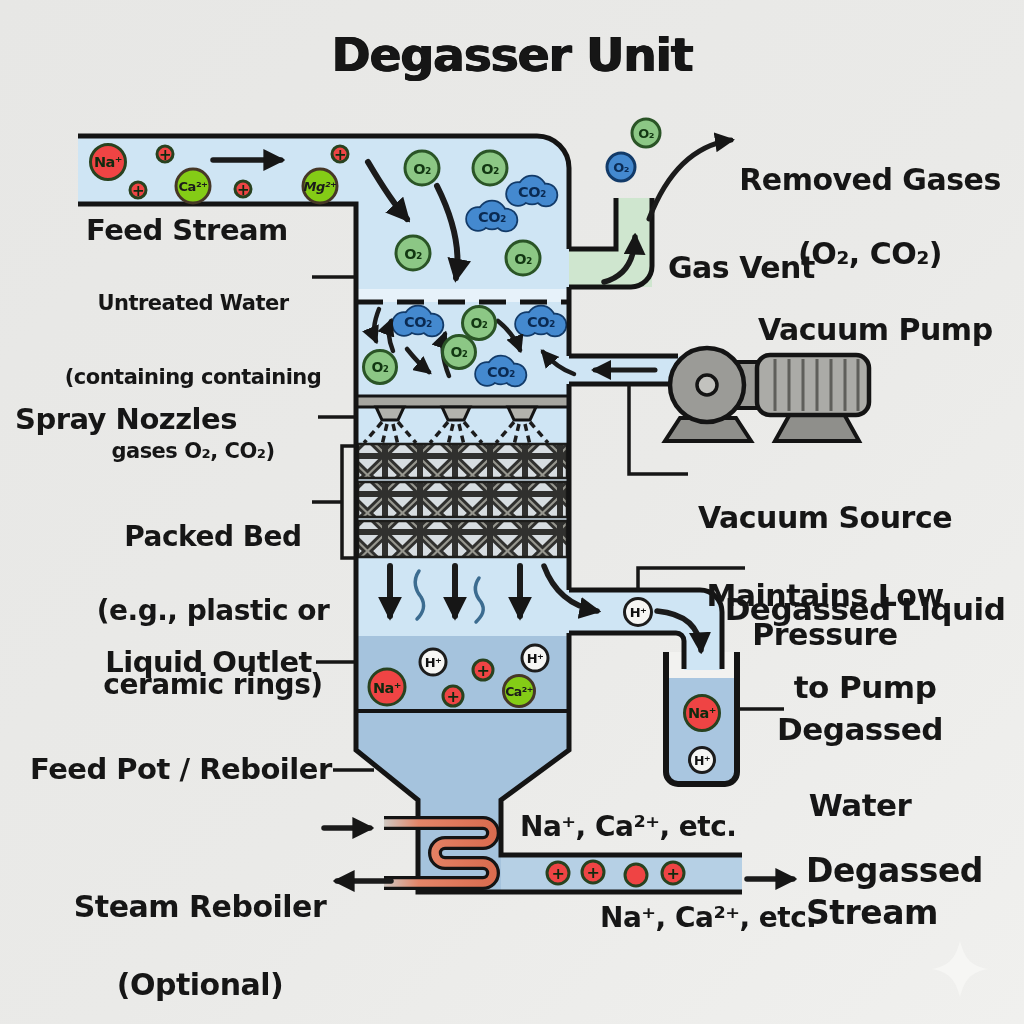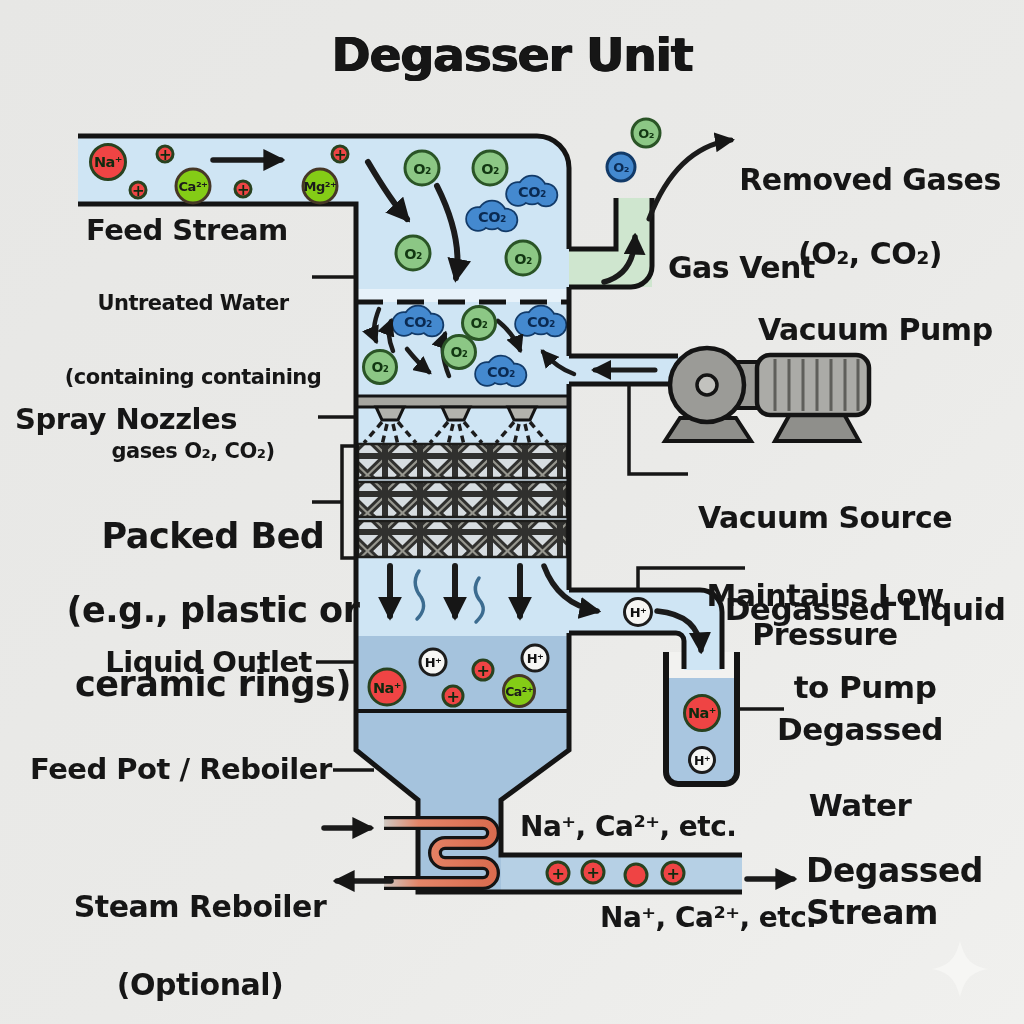--- a/index.html
+++ b/index.html
@@ -176,21 +176,21 @@
 <div class="lbl" style="left:86px;top:212px;font-size:29px;">Feed Stream</div>
 
 <div class="lbl block" style="left:28px;top:248px;width:330px;font-size:21px;">
   <div>Untreated Water</div>
   <div>(containing containing</div>
   <div>gases O₂, CO₂)</div>
 </div>
 
 <div class="lbl" style="left:15px;top:401px;width:300px;text-align:left;font-size:29px;">Spray Nozzles</div>
 
-<div class="lbl block" style="left:45px;top:481px;width:336px;font-size:35px;">
+<div class="lbl block" style="left:45px;top:481px;width:336px;font-size:28px;">
   <div>Packed Bed</div>
   <div>(e.g., plastic or</div>
   <div>ceramic rings)</div>
 </div>
 
 <div class="lbl" style="left:12px;top:644px;width:300px;text-align:right;font-size:29px;">Liquid Outlet</div>
 
 <div class="lbl" style="left:30px;top:751px;width:300px;text-align:right;font-size:29px;">Feed Pot / Reboiler</div>
 
 <div class="lbl block" style="left:30px;top:848px;width:340px;font-size:30px;line-height:39px;">
@@ -228,21 +228,21 @@
 </div>
 
 <div class="lbl" style="left:520px;top:808px;width:210px;text-align:center;font-size:28px;">Na⁺, Ca²⁺, etc.</div>
 <div class="lbl" style="left:600px;top:899px;width:210px;text-align:center;font-size:28px;">Na⁺, Ca²⁺, etc.</div>
 
 <div class="mol g" style="left:108px;top:162px;width:38px;height:38px;font-size:14.5px;">Na⁺</div>
 <div class="mol g" style="left:165px;top:154px;width:19px;height:19px;font-size:15px;">+</div>
 <div class="mol g" style="left:138px;top:190px;width:19px;height:19px;font-size:15px;">+</div>
 <div class="mol t" style="left:193px;top:186px;width:37px;height:37px;font-size:13px;">Ca²⁺</div>
 <div class="mol g" style="left:243px;top:189px;width:19px;height:19px;font-size:15px;">+</div>
-<div class="mol t" style="left:320px;top:186px;width:37px;height:37px;font-size:13px;">Mg²⁺</div>
+<div class="mol t" style="left:320px;top:186px;width:37px;height:37px;font-size:13px;font-style:italic;">Mg²⁺</div>
 <div class="mol g" style="left:340px;top:154px;width:19px;height:19px;font-size:15px;">+</div>
 
 <div class="mol o2g" style="left:422px;top:168px;width:37px;height:37px;font-size:14.5px;">O₂</div>
 <div class="mol o2g" style="left:490px;top:168px;width:37px;height:37px;font-size:14.5px;">O₂</div>
 <div class="mol o2g" style="left:413px;top:253px;width:37px;height:37px;font-size:14.5px;">O₂</div>
 <div class="mol o2g" style="left:523px;top:258px;width:37px;height:37px;font-size:14.5px;">O₂</div>
 <div class="co2t" style="left:532px;top:192px;">CO₂</div>
 <div class="co2t" style="left:492px;top:217px;">CO₂</div>
 
 <div class="mol o2g" style="left:646px;top:133px;width:31px;height:31px;font-size:13px;">O₂</div>

